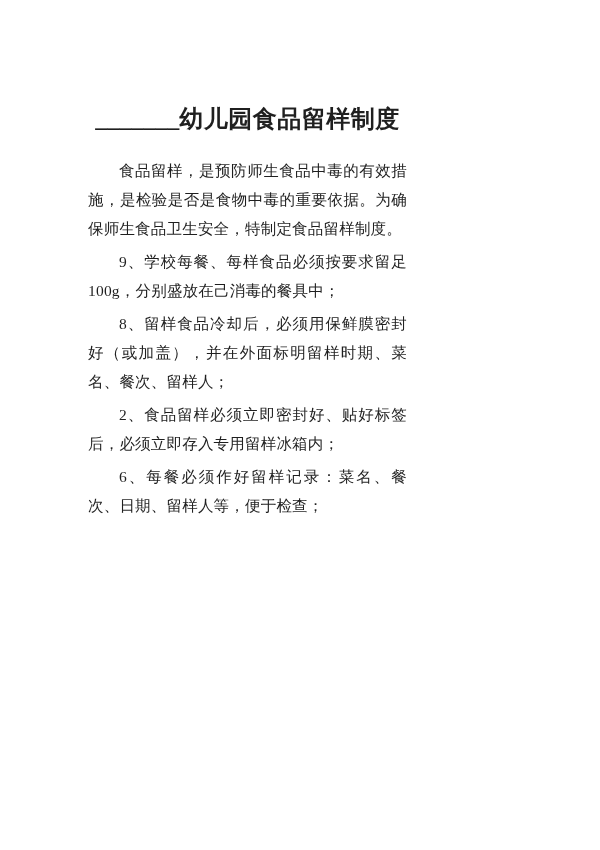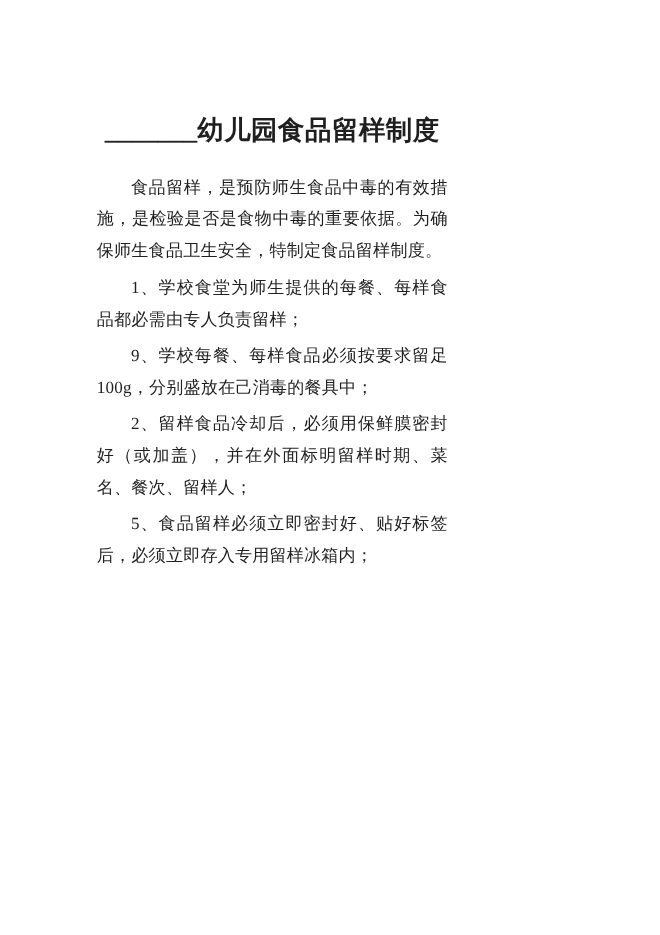--- a/index.html
+++ b/index.html
@@ -44,18 +44,18 @@
   }
 </style>
 </head>
 <body>
 
 <div class="page">
   <h1 class="doc-title"><span class="title-blank">_______</span><span>幼儿园食品留样制度</span></h1>
 
   <div class="doc-body">
     <p>食品留样，是预防师生食品中毒的有效措施，是检验是否是食物中毒的重要依据。为确保师生食品卫生安全，特制定食品留样制度。</p>
-    <p>1、学校食堂为师生提供的每餐、每样食品都必需由专人负责留样；</p>
     <p>9、学校每餐、每样食品必须按要求留足 100g，分别盛放在己消毒的餐具中；</p>
-    <p>2、留样食品冷却后，必须用保鲜膜密封好（或加盖），并在外面标明留样时期、菜名、餐次、留样人；</p>
-    <p>5、食品留样必须立即密封好、贴好标签后，必须立即存入专用留样冰箱内；</p>
+    <p>8、留样食品冷却后，必须用保鲜膜密封好（或加盖），并在外面标明留样时期、菜名、餐次、留样人；</p>
+    <p>2、食品留样必须立即密封好、贴好标签后，必须立即存入专用留样冰箱内；</p>
+    <p>6、每餐必须作好留样记录：菜名、餐次、日期、留样人等，便于检查；</p>
   </div>
 </div>
 
 </body></html>

